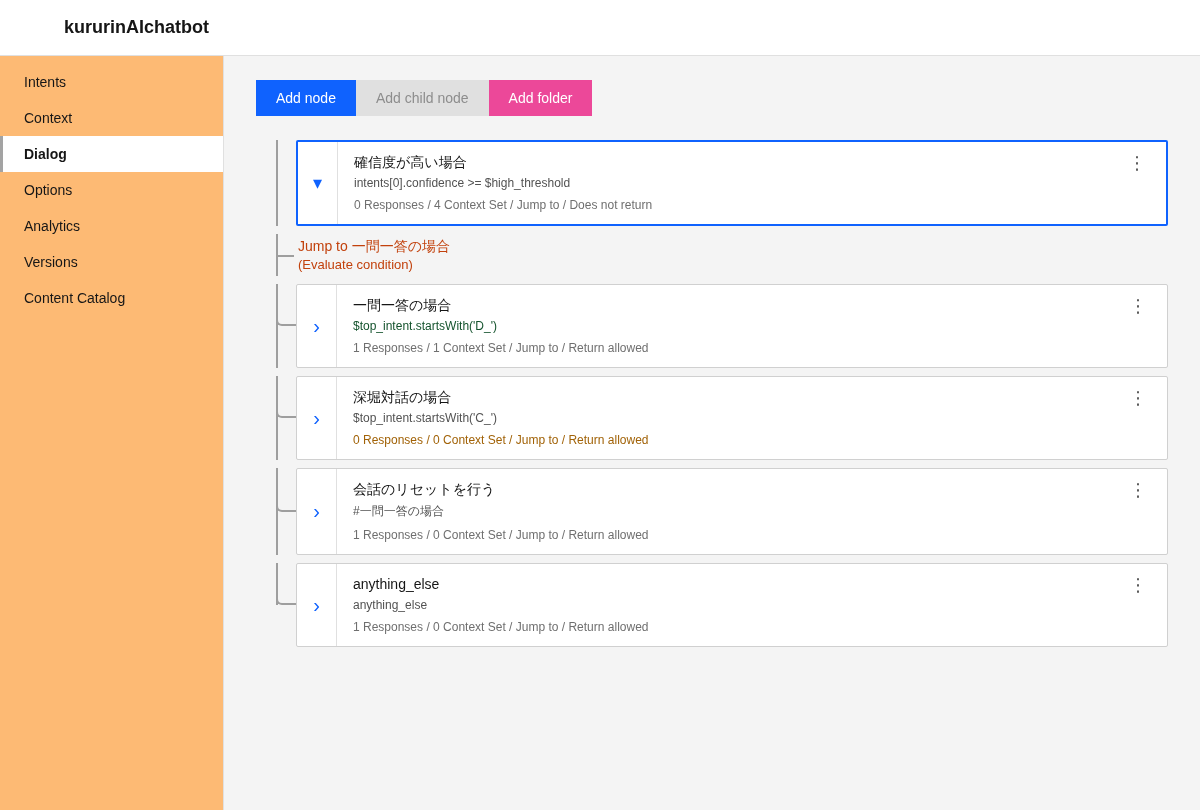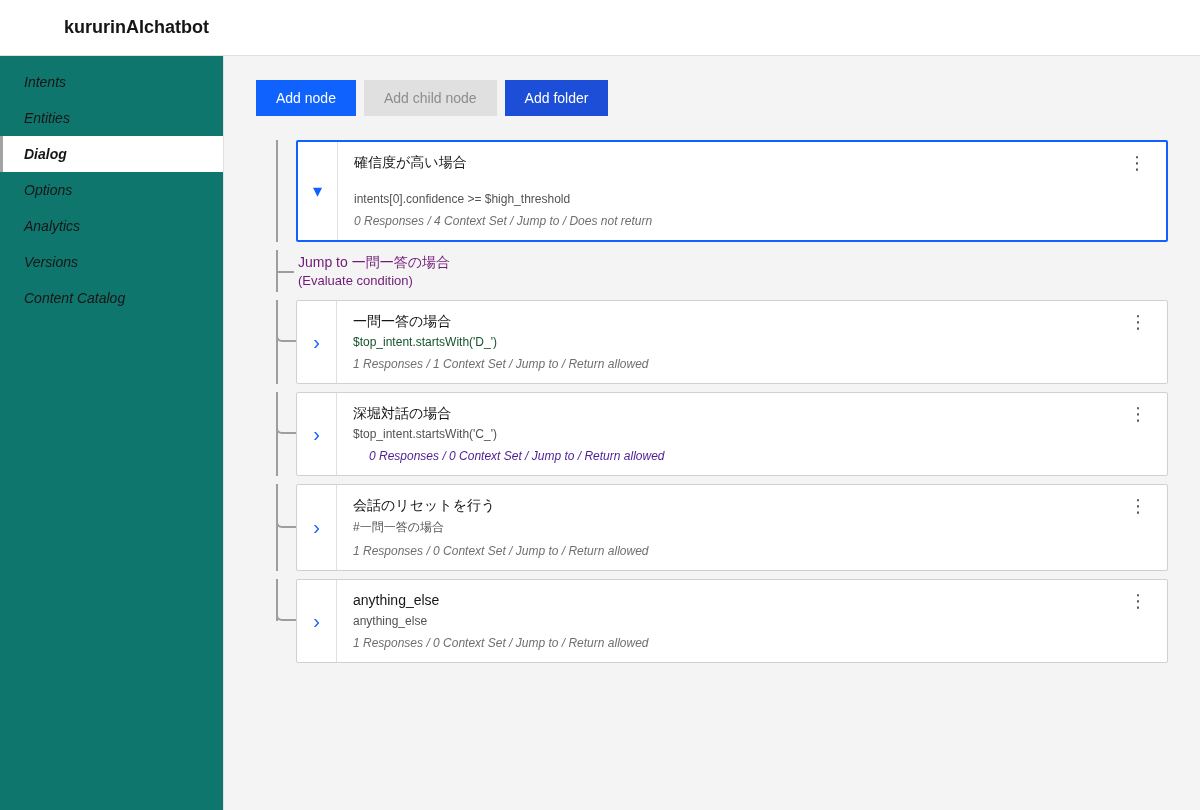--- a/index.html
+++ b/index.html
@@ -21,25 +21,24 @@
       margin-left: 40px;
     }
 
     .layout {
       display: flex;
       height: calc(810px - 56px);
     }
 
     .sidebar {
       width: 224px;
-      background: #0f766e;
+      background: #fdba74;
       border-right: 1px solid #e0e0e0;
       padding-top: 8px;
       flex-shrink: 0;
-      font-style: italic;
     }
 
     .sidebar-item {
       display: block;
       padding: 10px 24px;
       color: #161616;
       cursor: pointer;
       font-size: 14px;
       text-decoration: none;
     }
@@ -53,21 +52,20 @@
 
     .main-content {
       flex: 1;
       padding: 24px 32px;
       overflow-y: auto;
       background: #f4f4f4;
     }
 
     .toolbar {
       display: flex;
-      gap: 8px;
       margin-bottom: 24px;
       align-items: center;
     }
 
     .btn-add-node {
       background: #0f62fe;
       color: #fff;
       border: none;
       padding: 10px 20px;
       font-size: 14px;
@@ -78,21 +76,21 @@
     .btn-add-child {
       background: #e0e0e0;
       color: #8d8d8d;
       border: none;
       padding: 10px 20px;
       font-size: 14px;
       cursor: pointer;
     }
 
     .btn-add-folder {
-      background: #1d4ed8;
+      background: #ec4899;
       color: #fff;
       border: none;
       padding: 10px 20px;
       font-size: 14px;
       cursor: pointer;
     }
 
     .node-card {
       background: #fff;
       border: 1px solid #d0d0d0;
@@ -124,39 +122,38 @@
 
     .node-body {
       flex: 1;
       padding: 12px 16px;
     }
 
     .node-header {
       display: flex;
       justify-content: space-between;
       align-items: center;
-      margin-bottom: 20px;
+      margin-bottom: 4px;
     }
 
     .node-title {
       font-size: 14px;
       font-weight: 500;
       color: #161616;
     }
 
     .node-condition {
       font-size: 12px;
       color: #525252;
       margin-bottom: 8px;
     }
 
     .node-meta {
       font-size: 12px;
       color: #6f6f6f;
-      font-style: italic;
     }
 
     .node-menu {
       cursor: pointer;
       color: #525252;
       font-size: 18px;
       padding: 0 4px;
       line-height: 1;
     }
 
@@ -173,21 +170,21 @@
   <div class="app-header">
     <span class="app-title">kururinAIchatbot</span>
   </div>
 
   <div class="layout">
 
     <nav class="sidebar">
 
       <div id="sidebar-items">
           <div class="sidebar-item">Intents</div>
-          <div class="sidebar-item">Entities</div>
+          <div class="sidebar-item">Context</div>
           <div class="sidebar-item active">Dialog</div>
           <div class="sidebar-item">Options</div>
           <div class="sidebar-item">Analytics</div>
           <div class="sidebar-item">Versions</div>
           <div class="sidebar-item">Content Catalog</div>
         </div>
     </nav>
 
     <main class="main-content">
 
@@ -217,21 +214,21 @@
             </div>
           </div>
         </div>
 
         <div style="display:flex; align-items:stretch; margin: 8px 0;">
           <div style="width:40px; flex-shrink:0; position:relative;">
             <div style="position:absolute; left:20px; top:0; bottom:0; width:2px; background:#9e9e9e;"></div>
             <div style="position:absolute; left:20px; top:50%; width:18px; height:0; border-top:2px solid #9e9e9e;"></div>
           </div>
           <div style="flex:1; display:flex; align-items:center; padding: 4px 0 4px 2px;">
-            <a href="#" style="color:#701a75; text-decoration:none; font-size:14px;">
+            <a href="#" style="color:#c2410c; text-decoration:none; font-size:14px;">
               <span>Jump to </span><span>一問一答の場合</span><br>
               <span style="font-size:13px;margin-top:9px;">(Evaluate condition)</span>
             </a>
           </div>
         </div>
 
         <div style="position:relative;">
 
           <div id="child-nodes-list">
               <div style="display: flex; align-items: stretch; margin-bottom: 8px; position: relative;">
@@ -257,21 +254,21 @@
                   <div style="position: absolute; left: 20px; top: 0px; width: 20px; height: 50%; border-left: 2px solid rgb(158, 158, 158); border-bottom: 2px solid rgb(158, 158, 158); border-bottom-left-radius: 6px;"></div>
                 </div>
                 <div class="node-card" style="flex: 1 1 0%; background: rgb(255, 255, 255); border: 1px solid rgb(208, 208, 208); border-radius: 2px; display: flex; align-items: stretch;">
                   <div class="node-toggle" style="width: 40px; display: flex; align-items: center; justify-content: center; cursor: pointer; border-right: 1px solid rgb(224, 224, 224); flex-shrink: 0; font-size: 20px; color: rgb(15, 98, 254); font-weight: 300;">›</div>
                   <div class="node-body" style="flex: 1 1 0%; padding: 12px 16px;">
                     <div class="node-header" style="display: flex; justify-content: space-between; align-items: flex-start; margin-bottom: 4px;">
                       <span class="node-title" style="font-size: 14px; font-weight: 500; color: rgb(22, 22, 22);">深堀対話の場合</span>
                       <span class="node-menu" style="cursor: pointer; color: rgb(82, 82, 82); font-size: 18px; padding: 0px 4px; line-height: 1;">⋮</span>
                     </div>
                     <div class="node-condition" style="font-size: 12px; color: rgb(82, 82, 82); margin-bottom: 8px;">$top_intent.startsWith('C_')</div>
-                    <div class="node-meta" style="font-size: 12px; color: #4c1d95; margin-left: 16px;">0 Responses / 0 Context Set / Jump to / Return allowed</div>
+                    <div class="node-meta" style="font-size: 12px; color: #a16207;">0 Responses / 0 Context Set / Jump to / Return allowed</div>
                   </div>
                 </div>
               </div>
               <div style="display: flex; align-items: stretch; margin-bottom: 8px; position: relative;">
                 <div style="width: 40px; flex-shrink: 0; position: relative;">
                   <div style="position: absolute; left: 20px; top: 0px; bottom: 0px; width: 2px; background: rgb(158, 158, 158);"></div>
                   <div style="position: absolute; left: 20px; top: 0px; width: 20px; height: 50%; border-left: 2px solid rgb(158, 158, 158); border-bottom: 2px solid rgb(158, 158, 158); border-bottom-left-radius: 6px;"></div>
                 </div>
                 <div class="node-card" style="flex: 1 1 0%; background: rgb(255, 255, 255); border: 1px solid rgb(208, 208, 208); border-radius: 2px; display: flex; align-items: stretch;">
                   <div class="node-toggle" style="width: 40px; display: flex; align-items: center; justify-content: center; cursor: pointer; border-right: 1px solid rgb(224, 224, 224); flex-shrink: 0; font-size: 20px; color: rgb(15, 98, 254); font-weight: 300;">›</div>

